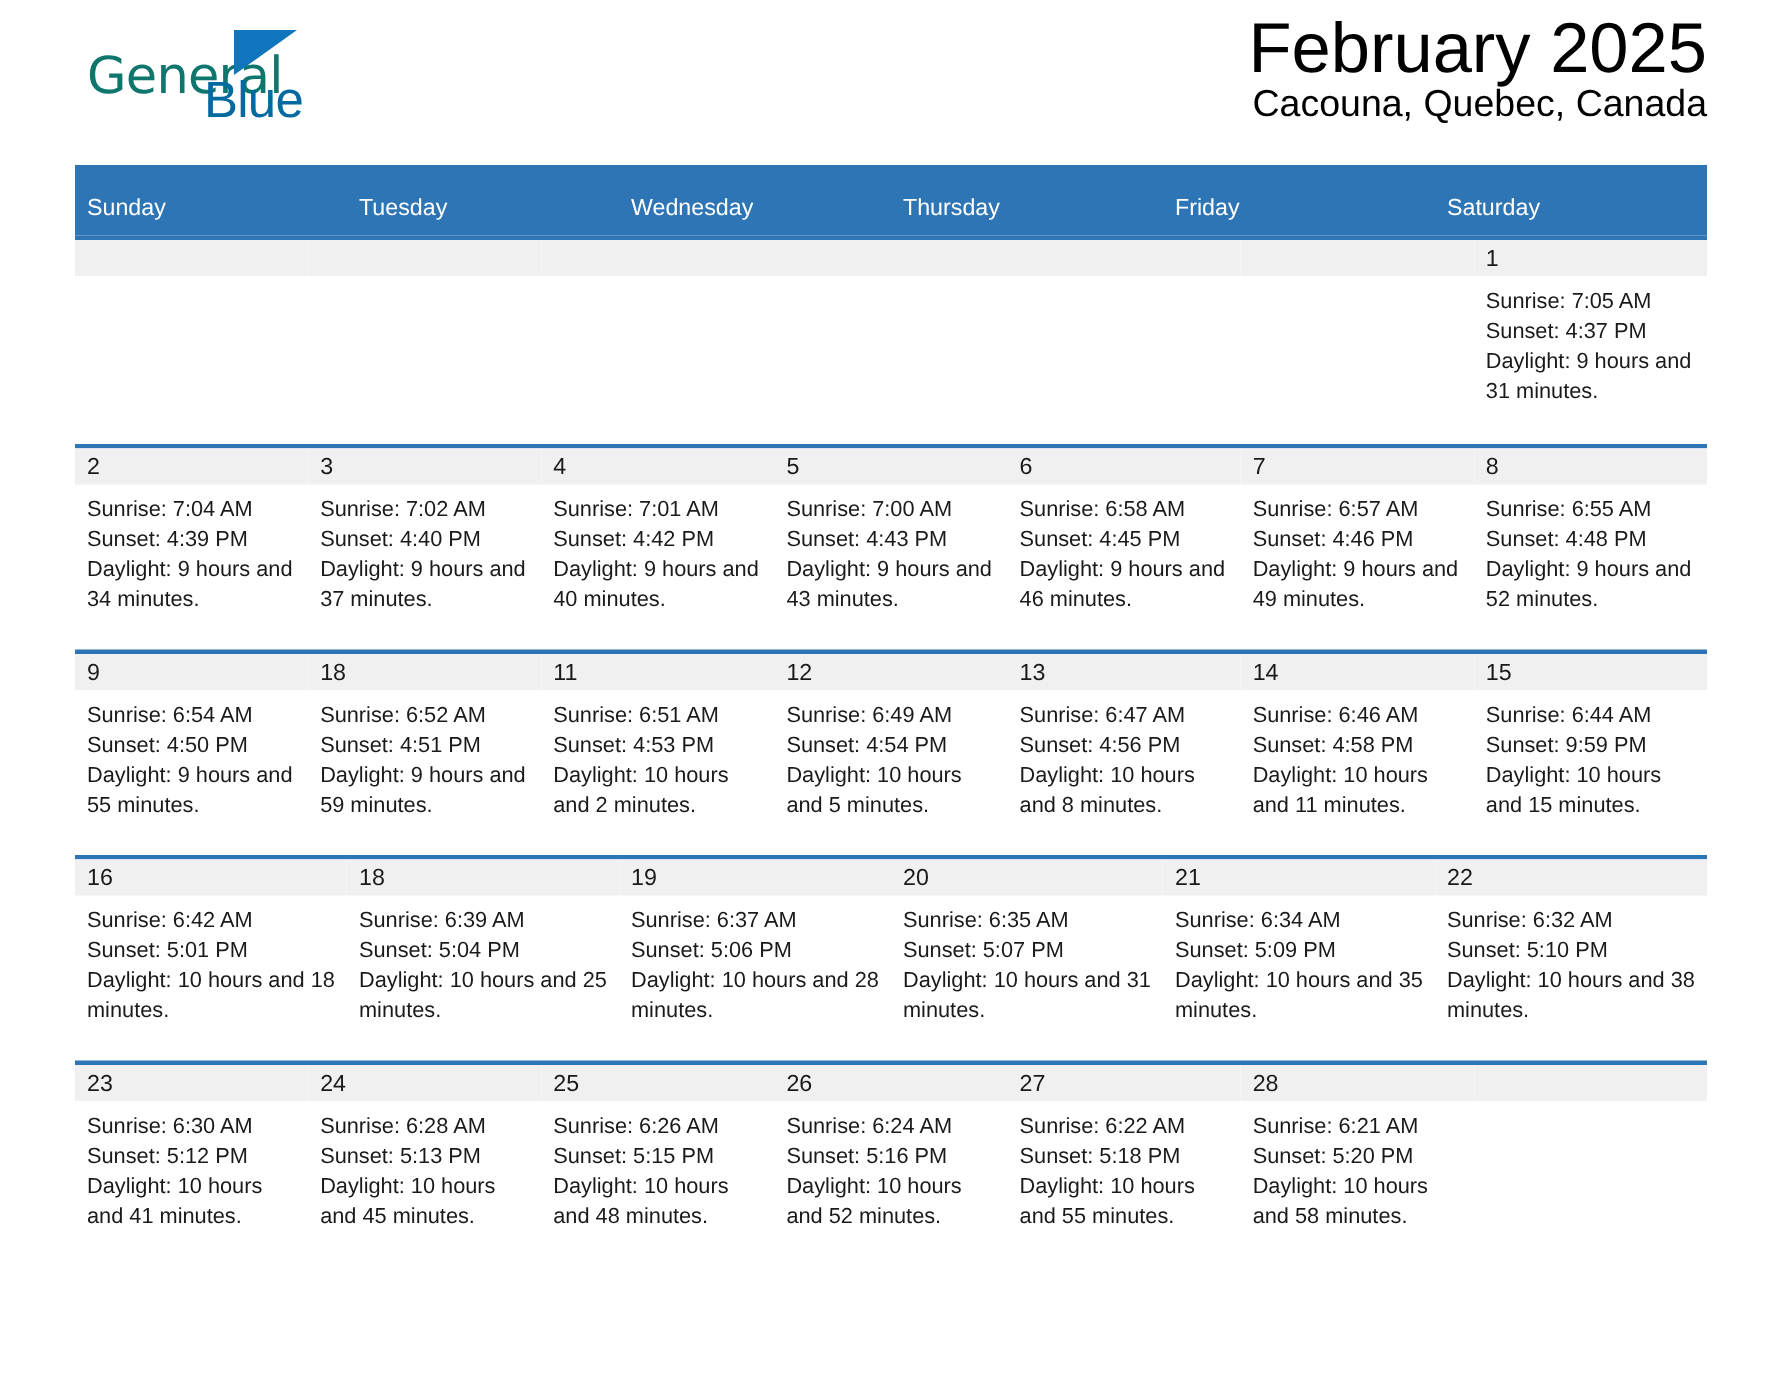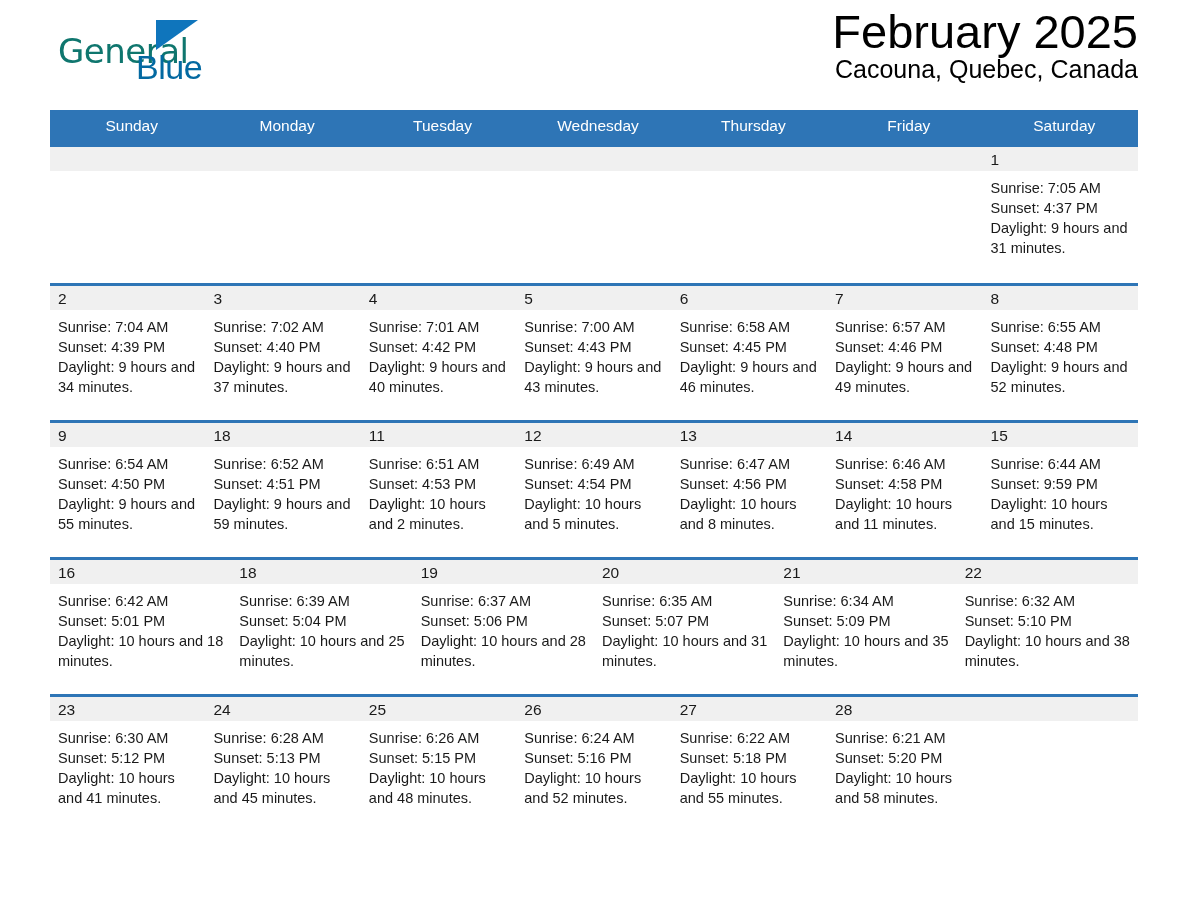--- a/index.html
+++ b/index.html
@@ -98,23 +98,22 @@
 
   .dow-row {
     display: flex;
     background: #2E75B6;
   }
   .dow-cell {
     flex: 1 1 0;
     min-width: 0;
     color: #ffffff;
     font-size: 15.5px;
-    padding: 7px 0 8px 8px;
+    padding: 20px 0 8px 8px;
     line-height: 1.2;
-    text-align: center;
   }
 
   .week-row {
     display: flex;
     border-top: 3px solid #2E75B6;
     position: relative;
   }
   .week-row.first { margin-top: 0px; }
 
   .day-cell {
@@ -164,21 +163,20 @@
       <div class="month-title">February 2025</div>
       <div class="location-title">Cacouna, Quebec, Canada</div>
     </div>
 
   </div>
 
   <div class="calendar">
 
     <div class="dow-row">
       <div class="dow-cell">Sunday</div>
-      <div class="dow-cell">Monday</div>
       <div class="dow-cell">Tuesday</div>
       <div class="dow-cell">Wednesday</div>
       <div class="dow-cell">Thursday</div>
       <div class="dow-cell">Friday</div>
       <div class="dow-cell">Saturday</div>
     </div>
 
     <div id="weeks-container">
         <div class="week-row first">
           <div class="day-cell empty">

